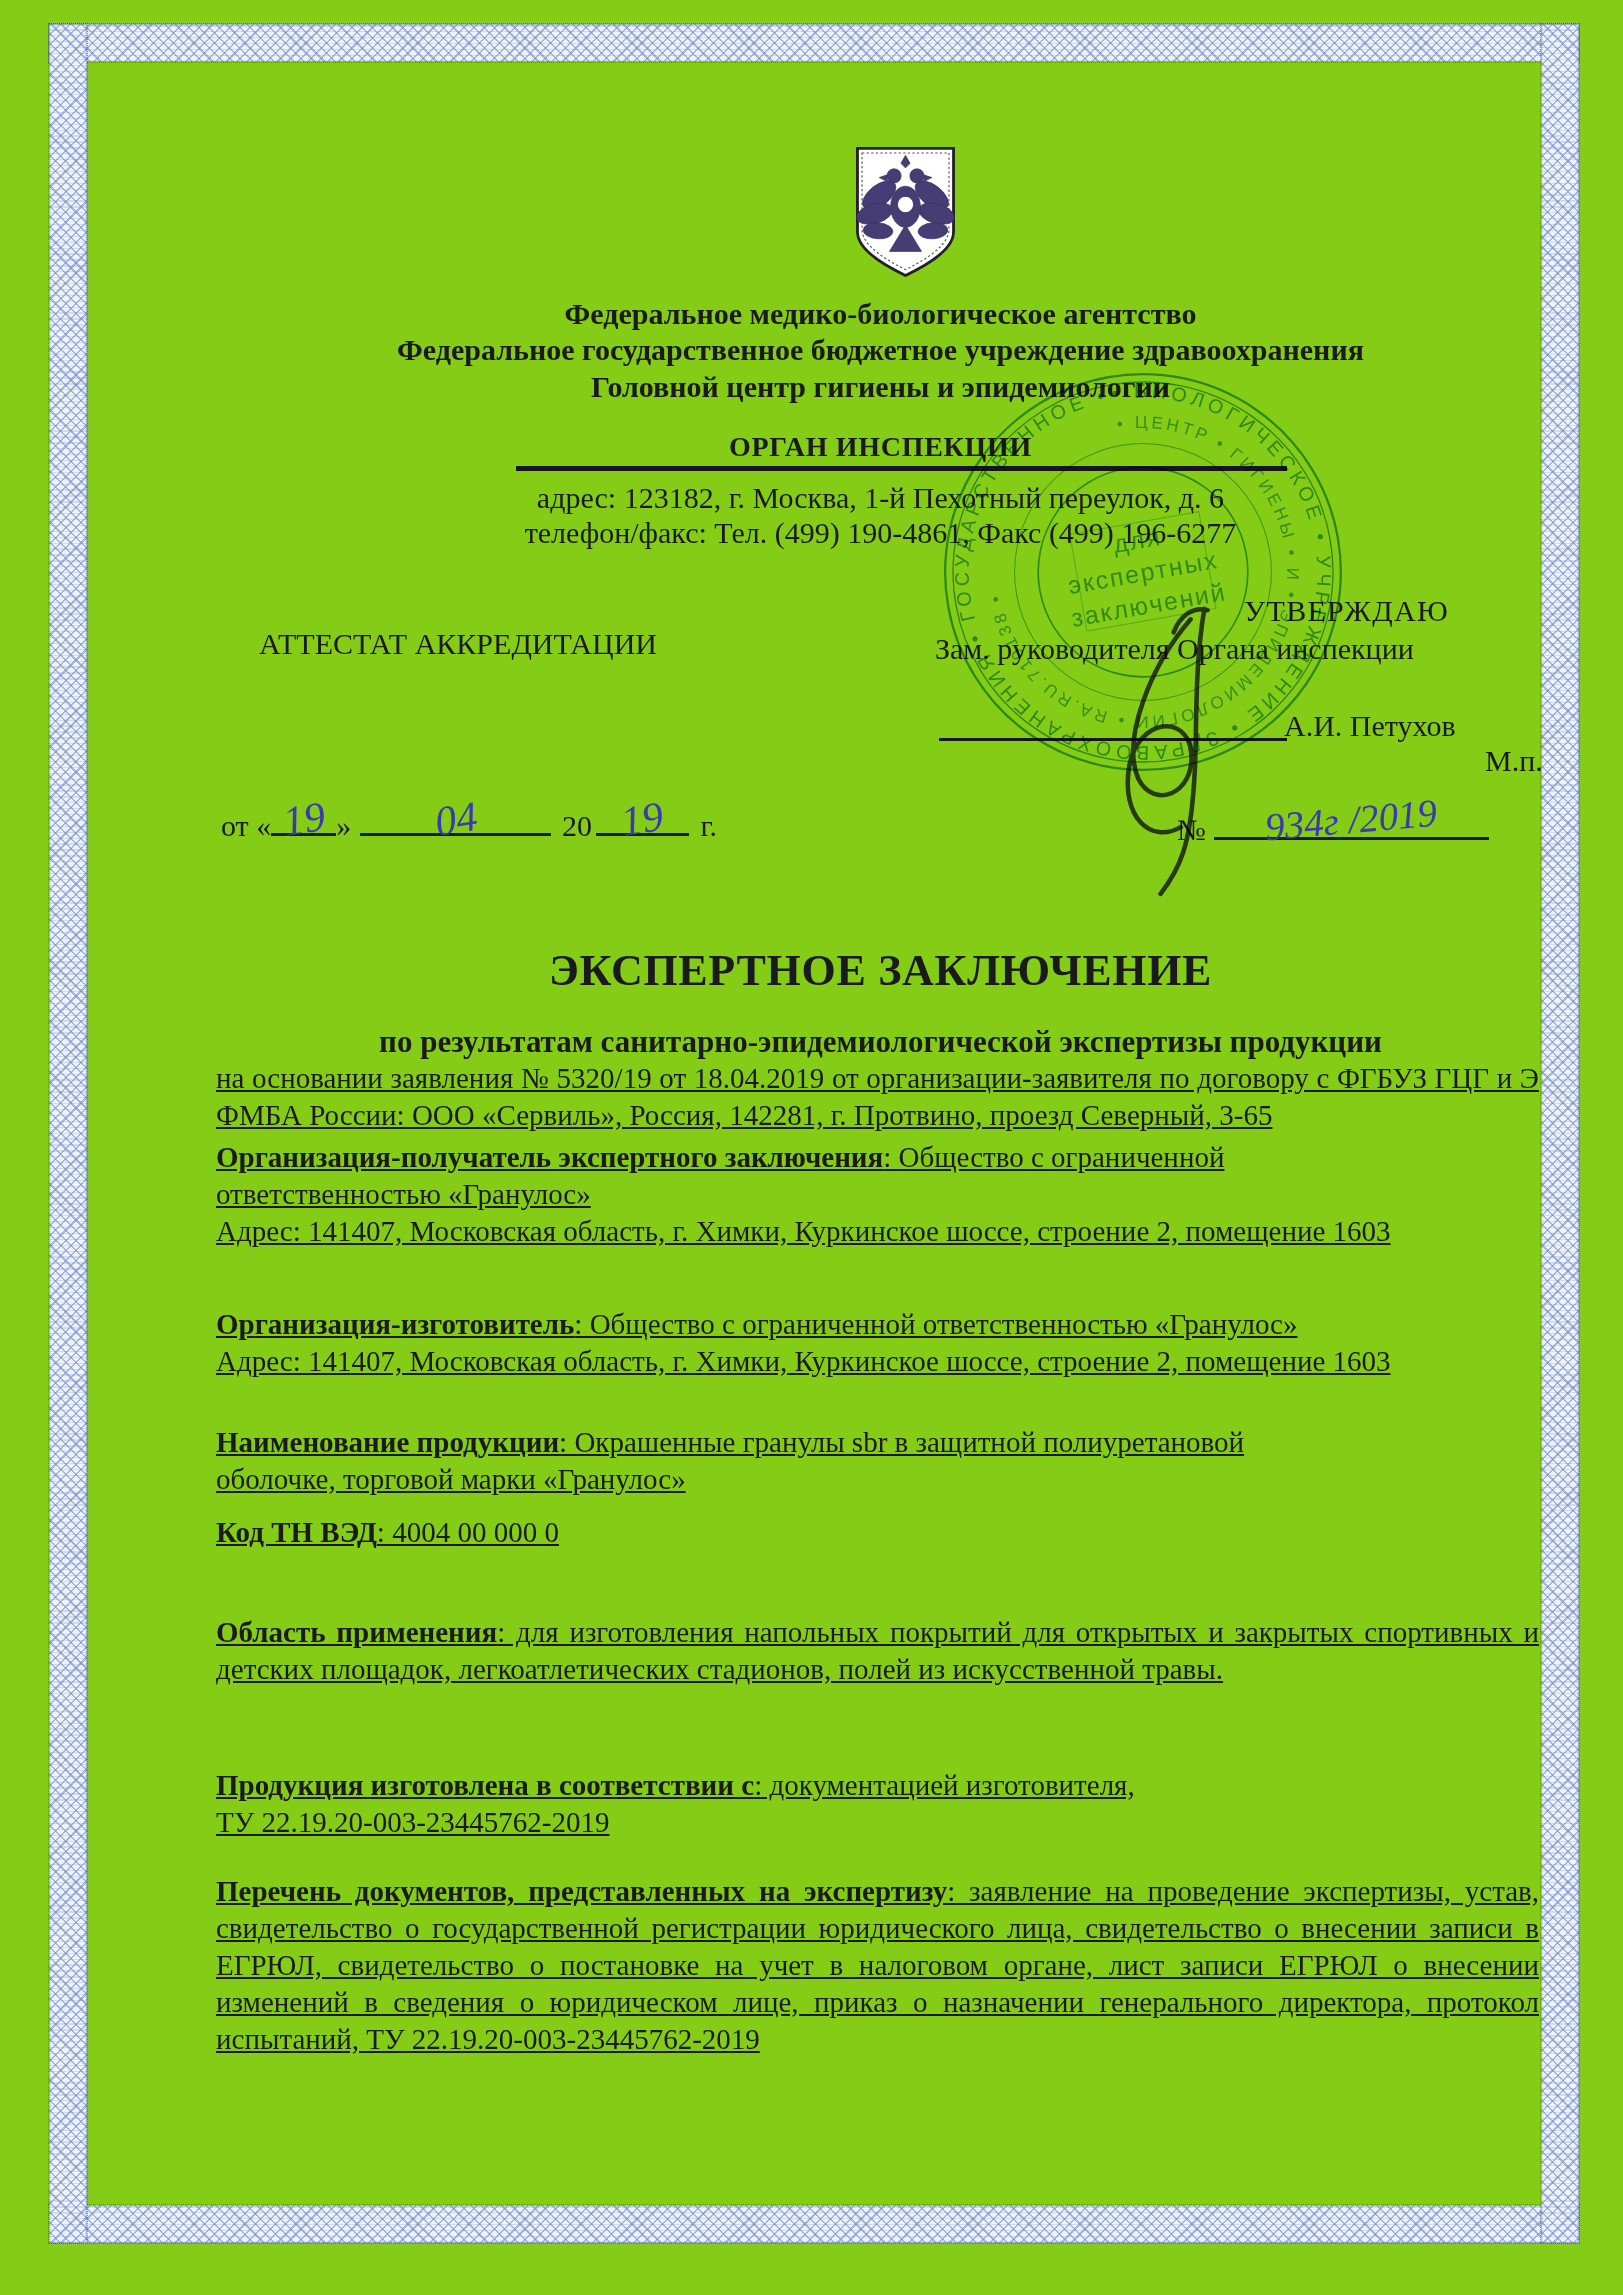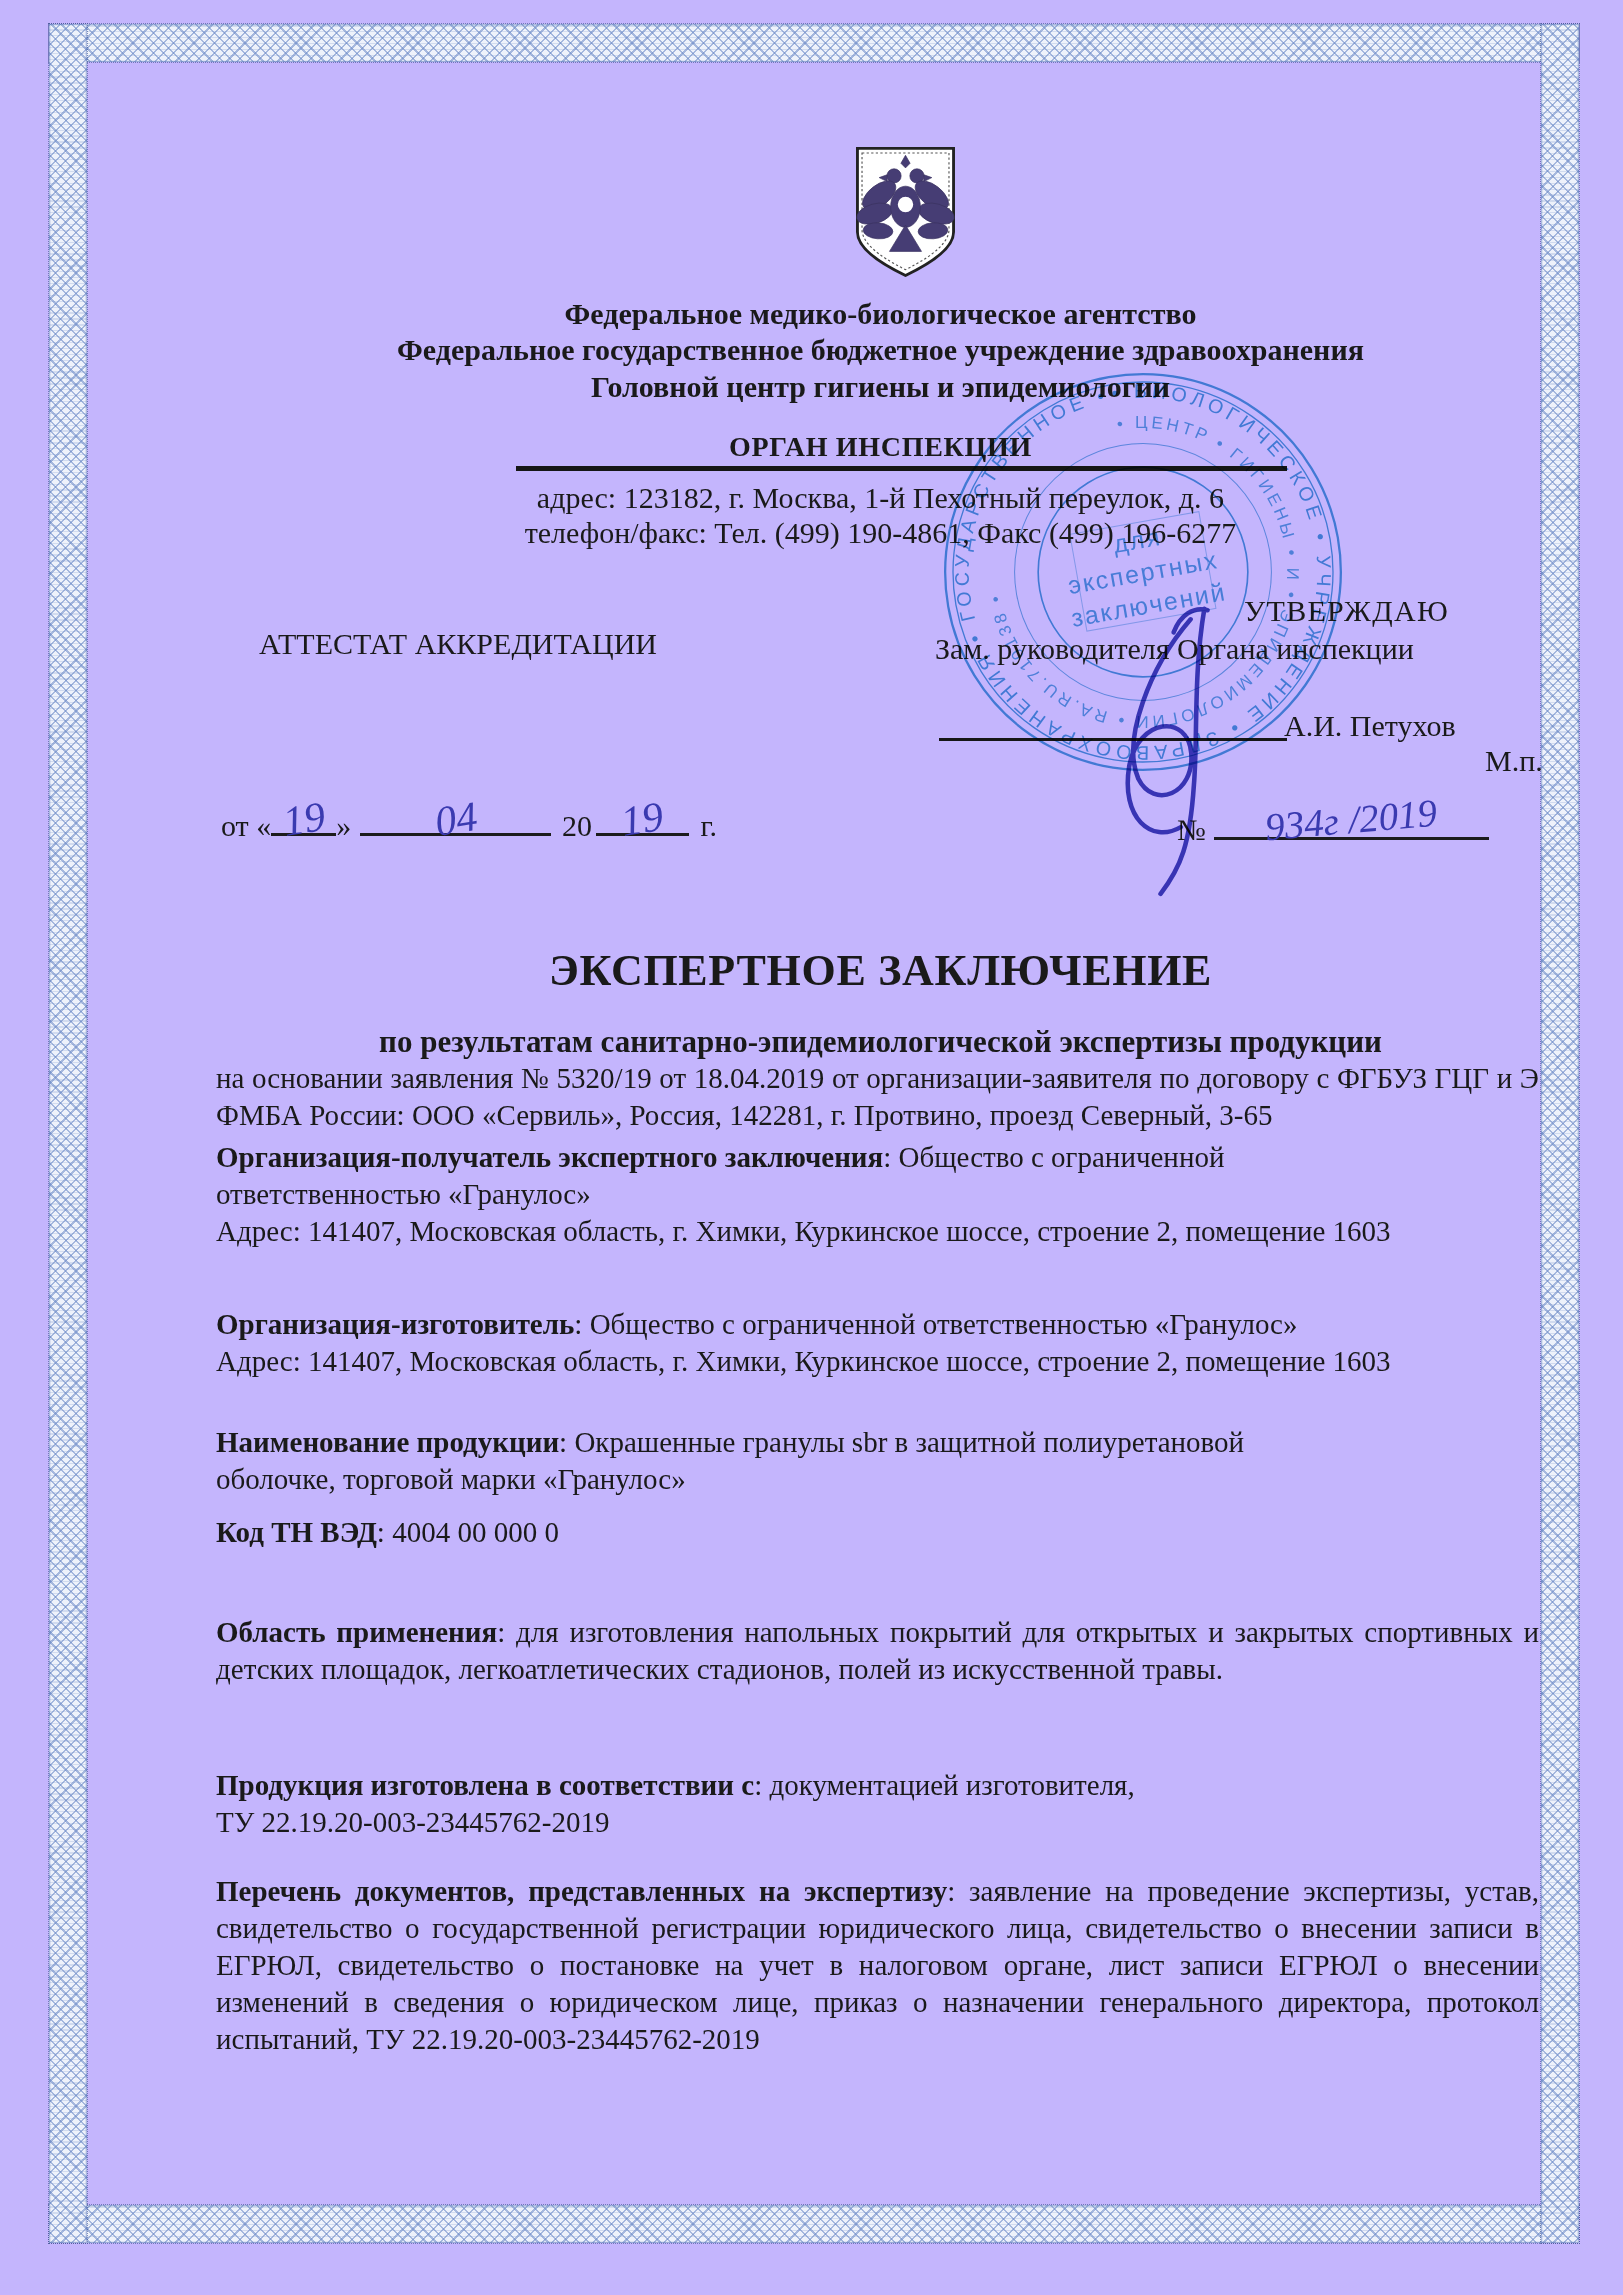--- a/index.html
+++ b/index.html
@@ -1,17 +1,17 @@
 <!DOCTYPE html>
 <html style="font-size:10.5px"><head>
 <meta charset="utf-8">
 <style>
   html,body{margin:0;padding:0;background:#ffffff;}
   .page{
-    position:relative; width:1623px; height:2295px; background:#c4b5fd;
+    position:relative; width:1623px; height:2295px; background:#84cc16;
     font-family:"Liberation Serif", serif; color:#1a1a1a; overflow:hidden;
   }
   
   .band{
     position:absolute;
     background-color:#eef2fb;
     background-image:
       repeating-linear-gradient(45deg,  rgba(106,136,198,.55) 0 1.6px, transparent 1.6px 7.2px),
       repeating-linear-gradient(135deg, rgba(106,136,198,.55) 0 1.6px, transparent 1.6px 7.2px),
       repeating-linear-gradient(0deg,   rgba(106,136,198,.22) 0 1.3px,  transparent 1.3px 5.9px);
@@ -29,21 +29,21 @@
   .fs46{font-size:30px; line-height:37px;}
 
   .organ{font-size:28px; font-weight:bold; letter-spacing:0.7px;}
   .organ-rule{position:absolute; left:516px; top:466px; width:771px; height:4.6px; background:#161616;}
 
   .acc-block{left:216px; top:621px; width:484px; text-align:center; line-height:46px;}
 
   .title-main{font-size:44px; font-weight:bold; letter-spacing:0.7px;}
   .title-sub{font-size:31px; font-weight:bold;margin-top:26px;}
 
-  .para{left:216px; width:1323px; font-size:29px; line-height:37px;}
+  .para{left:216px; width:1323px; font-size:29px; line-height:37px;text-decoration:underline;}
   .just{text-align:justify;}
 
   .sig-rule{position:absolute; left:939px; top:738px; width:348px; height:3.3px; background:#161616;}
   .num-rule-row{white-space:nowrap;}
 
   .blank{
     display:inline-block; position:relative;
     border-bottom:3.3px solid #1c1c1c; height:29px; vertical-align:baseline;
   }
   .hw{

